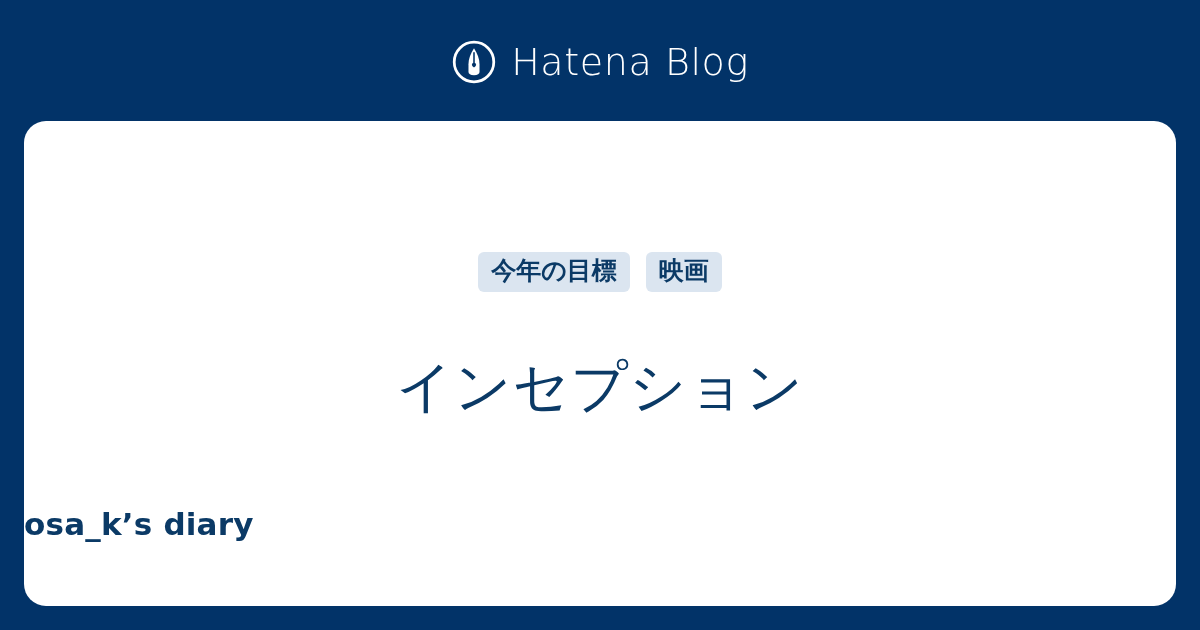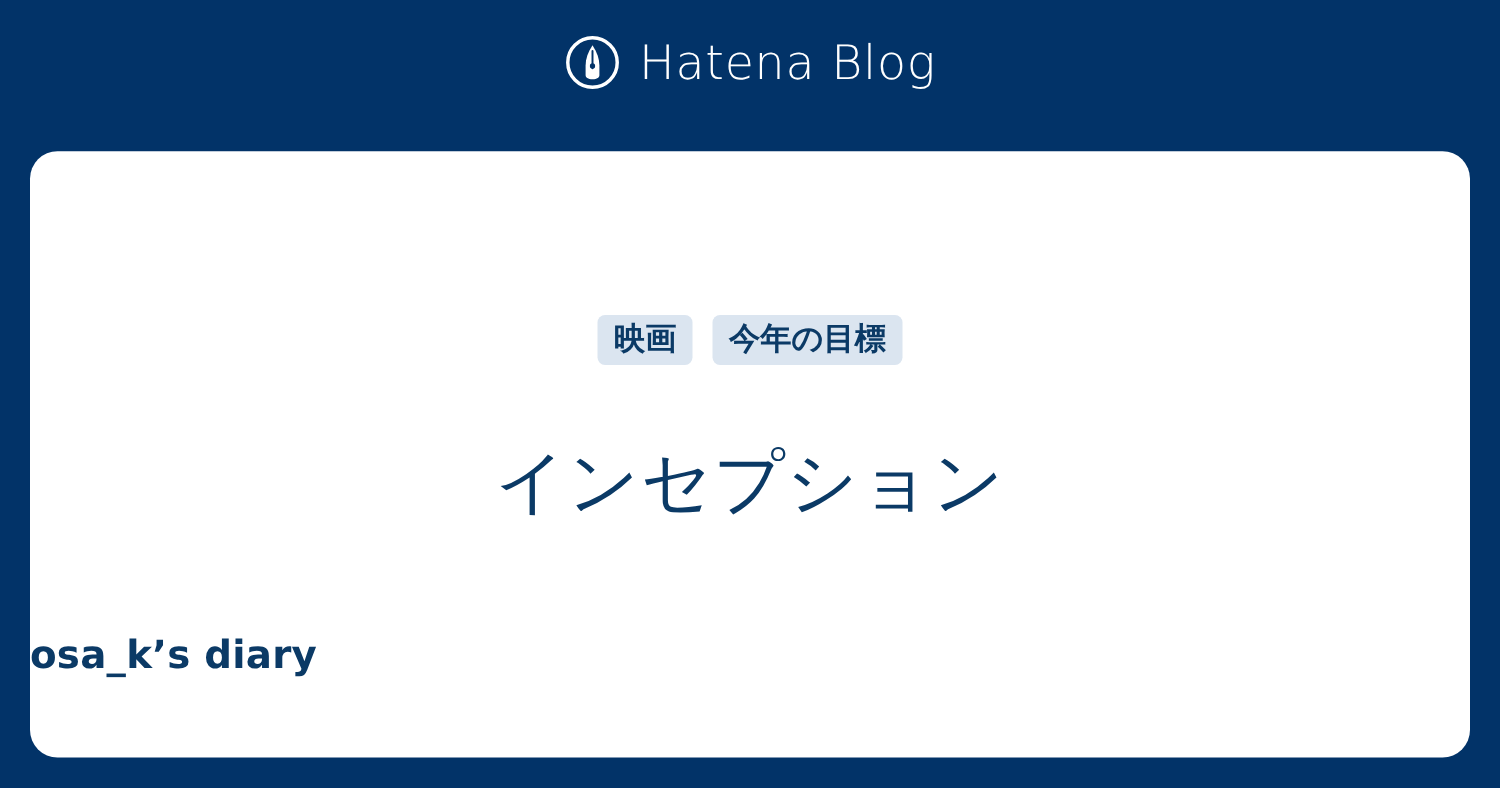--- a/index.html
+++ b/index.html
@@ -20,21 +20,21 @@
     position: relative;
     width: 1200px;
     height: 630px;
     background: #023368;
     box-sizing: border-box;
   }
 
   
   .site-header {
     position: absolute;
-    top: 20px;
+    top: 32px;
     left: 0;
     width: 1200px;
     height: 60px;
     display: flex;
     align-items: center;
     justify-content: center;
     gap: 14px;
   }
 
   .hatena-logo {
@@ -137,22 +137,22 @@
       <path d="M50 20 C42 32 38 44 38 55 L38 72 C38 76 42 79 50 79 C58 79 62 76 62 72 L62 55 C62 44 58 32 50 20 Z" fill="#ffffff"></path>
       <path d="M50 30 L50 60" stroke="#023368" stroke-width="3.4" stroke-linecap="round"></path>
       <circle cx="50" cy="56" r="4.6" fill="#023368"></circle>
     </svg>
     <div class="site-name">Hatena Blog</div>
   </div>
 
   <div class="content-card">
 
     <div class="tag-list">
+      <span class="tag-pill">今年の目標</span>
       <span class="tag-pill">映画</span>
-      <span class="tag-pill">今年の目標</span>
     </div>
 
     <h1 class="entry-title">インセプション</h1>
 
     <div class="blog-title">osa_k’s diary</div>
 
   </div>
 
 </div>
 

